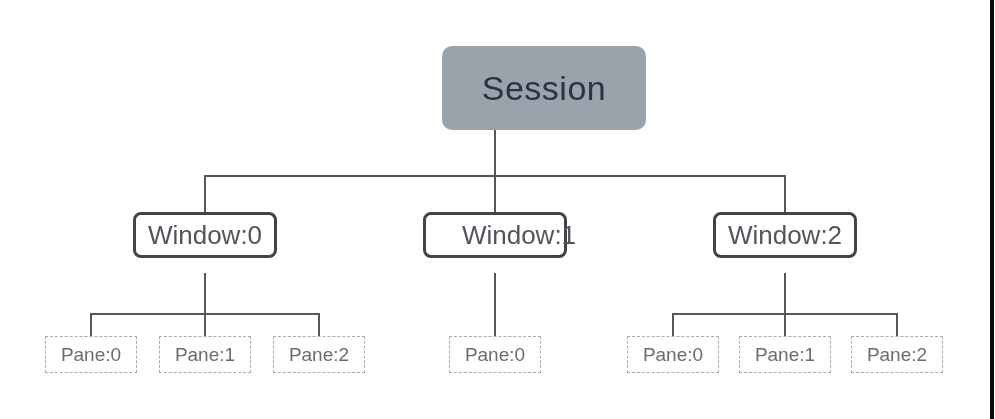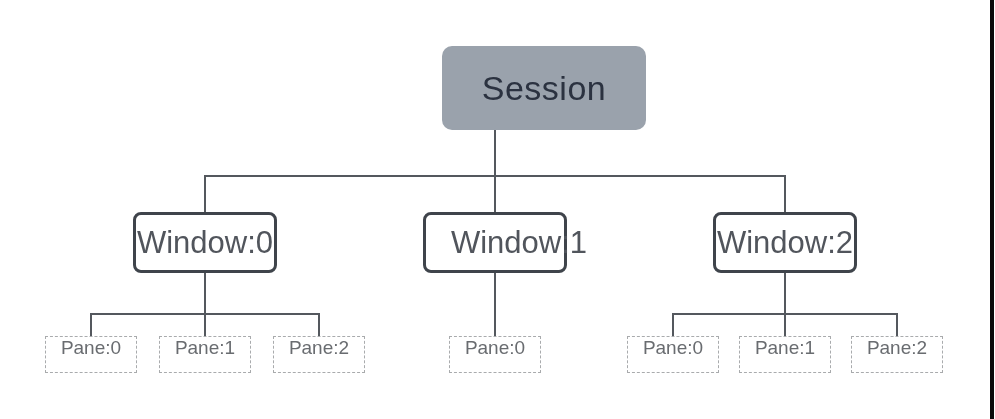--- a/index.html
+++ b/index.html
@@ -25,38 +25,38 @@
     display: flex; align-items: center; justify-content: center;
     font-size: 34px;
     color: #2B3240;
     letter-spacing: 0.5px;
     margin-left: 37px;
   }
   
   .window-box {
     position: absolute;
     top: 212px;
-    width: 144px; height: 61px;
+    width: 144px; height: 46px;
     background: #ffffff;
     border: 3px solid #3F444B;
     border-radius: 8px;
     box-sizing: border-box;
     display: flex; align-items: center; justify-content: center;
-    font-size: 31px;
+    font-size: 26px;
     color: #51555C;
   }
   
   .pane-box {
     position: absolute;
     top: 336px;
     width: 92px; height: 37px;
     background: #ffffff;
     border: 1px dashed #A9ABAD;
     box-sizing: border-box;
-    display: flex; justify-content: center;
+    display: flex; align-items: center; justify-content: center;
     font-size: 19px;
     color: #696C70;
   }
   
   .vline, .hline {
     position: absolute;
     background: #54585E;
   }
   .vline { width: 2px; }
   .hline { height: 2px; }

